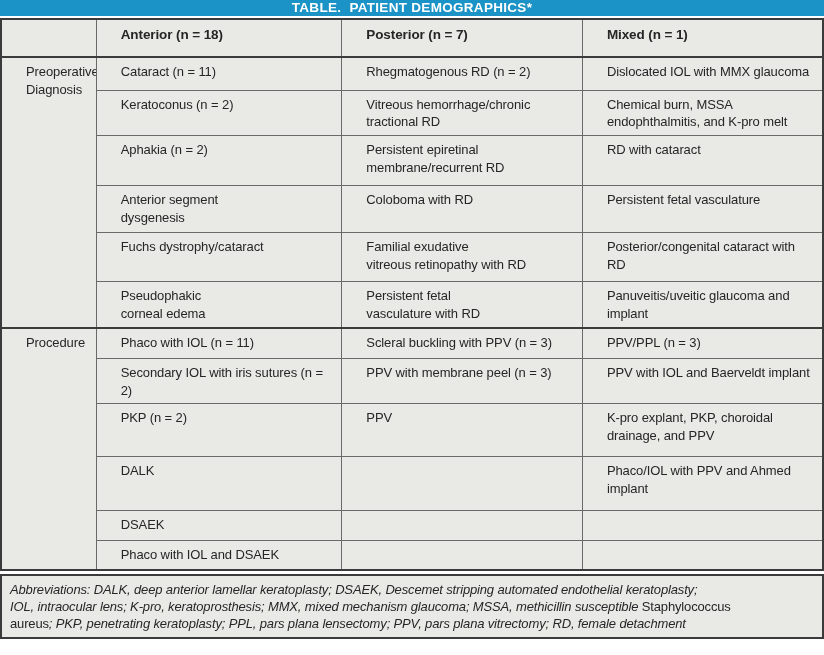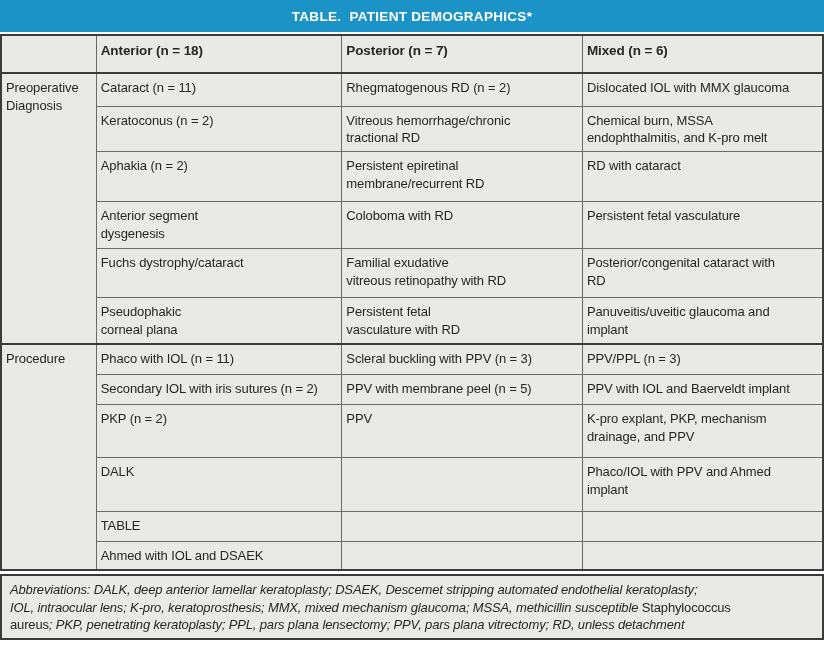--- a/index.html
+++ b/index.html
@@ -6,45 +6,44 @@
   body {
     width:824px;
     font-family:"Liberation Sans", sans-serif;
     color:#262626;
     -webkit-font-smoothing:antialiased;
   }
   .page { width:824px; }
 
   
   .title-bar {
-    height:32px;
+    height:16px;
     background:#1c93c6;
     color:#ffffff;
     display:flex;
-    align-items:center;
     justify-content:center;
     font-weight:bold;
     font-size:13.5px;
     letter-spacing:0.3px;
     white-space:pre; 
   }
 
   
   table.demo {
     border-collapse:collapse;
     table-layout:fixed;
     width:824px;
     background:#e9e9e6;
     margin-top:2px;
     border:2px solid #3b3b3b;
   }
   table.demo th, table.demo td {
     border:1px solid #6a6a6a;
     vertical-align:top;
-    padding:5px 4px 4px 4px;
+    padding:5px 4px 4px 24px;
     font-size:13px;
     line-height:1.36;
     letter-spacing:-0.1px;
     overflow:hidden;
   }
   table.demo th {
     text-align:left;
     font-weight:bold;
     font-size:13.5px;
     height:26px;
@@ -98,21 +97,21 @@
       <col style="width:95px">
         <col style="width:245px">
         <col style="width:240px">
         <col style="width:240px">
     </colgroup>
     <thead>
       <tr>
         <th><span class="ct"></span></th>
         <th><span class="ct">Anterior (n = 18)</span></th>
         <th><span class="ct">Posterior (n = 7)</span></th>
-        <th><span class="ct">Mixed (n = 6)</span></th>
+        <th><span class="ct">Mixed (n = 1)</span></th>
       </tr>
     </thead>
     <tbody>
 
       <tr style="height:33px">
         <td class="group-cell" rowspan="6"><span class="ct">Preoperative Diagnosis</span></td>
         <td>
             <div class="ct">Cataract (n = 11)</div>
           </td>
         <td>
@@ -168,21 +167,21 @@
 vitreous retinopathy with RD</div>
           </td>
         <td>
             <div class="ct">Posterior/congenital cataract with
 RD</div>
           </td>
       </tr>
       <tr style="height:47px">
         <td>
             <div class="ct">Pseudophakic
-corneal plana</div>
+corneal edema</div>
           </td>
         <td>
             <div class="ct">Persistent fetal
 vasculature with RD</div>
           </td>
         <td>
             <div class="ct">Panuveitis/uveitic glaucoma and
 implant</div>
           </td>
       </tr>
@@ -197,73 +196,73 @@
           </td>
         <td>
             <div class="ct">PPV/PPL (n = 3)</div>
           </td>
       </tr>
       <tr style="height:30px">
         <td>
             <div class="ct">Secondary IOL with iris sutures (n = 2)</div>
           </td>
         <td>
-            <div class="ct">PPV with membrane peel (n = 5)</div>
+            <div class="ct">PPV with membrane peel (n = 3)</div>
           </td>
         <td>
             <div class="ct">PPV with IOL and Baerveldt implant</div>
           </td>
       </tr>
       <tr style="height:53px">
         <td>
             <div class="ct">PKP (n = 2)</div>
           </td>
         <td>
             <div class="ct">PPV</div>
           </td>
         <td>
-            <div class="ct">K-pro explant, PKP, mechanism
+            <div class="ct">K-pro explant, PKP, choroidal
 drainage, and PPV</div>
           </td>
       </tr>
       <tr style="height:54px">
         <td>
             <div class="ct">DALK</div>
           </td>
         <td>
             <div class="ct"></div>
           </td>
         <td>
             <div class="ct">Phaco/IOL with PPV and Ahmed
 implant</div>
           </td>
       </tr>
       <tr style="height:30px">
         <td>
-            <div class="ct">TABLE</div>
+            <div class="ct">DSAEK</div>
           </td>
         <td>
             <div class="ct"></div>
           </td>
         <td>
             <div class="ct"></div>
           </td>
       </tr>
       <tr style="height:29px">
         <td>
-            <div class="ct">Ahmed with IOL and DSAEK</div>
+            <div class="ct">Phaco with IOL and DSAEK</div>
           </td>
         <td>
             <div class="ct"></div>
           </td>
         <td>
             <div class="ct"></div>
           </td>
       </tr>
     </tbody>
   </table>
 
 
   <div class="abbr"><span class="it">Abbreviations: DALK, deep anterior lamellar keratoplasty; DSAEK, Descemet stripping automated endothelial keratoplasty;
 IOL, intraocular lens; K-pro, keratoprosthesis; MMX, mixed mechanism glaucoma; MSSA, methicillin susceptible </span><span class="up">Staphylococcus
-aureus</span><span class="it">; PKP, penetrating keratoplasty; PPL, pars plana lensectomy; PPV, pars plana vitrectomy; RD, unless detachment</span></div>
+aureus</span><span class="it">; PKP, penetrating keratoplasty; PPL, pars plana lensectomy; PPV, pars plana vitrectomy; RD, female detachment</span></div>
 
 </div>
 
 </body></html>

